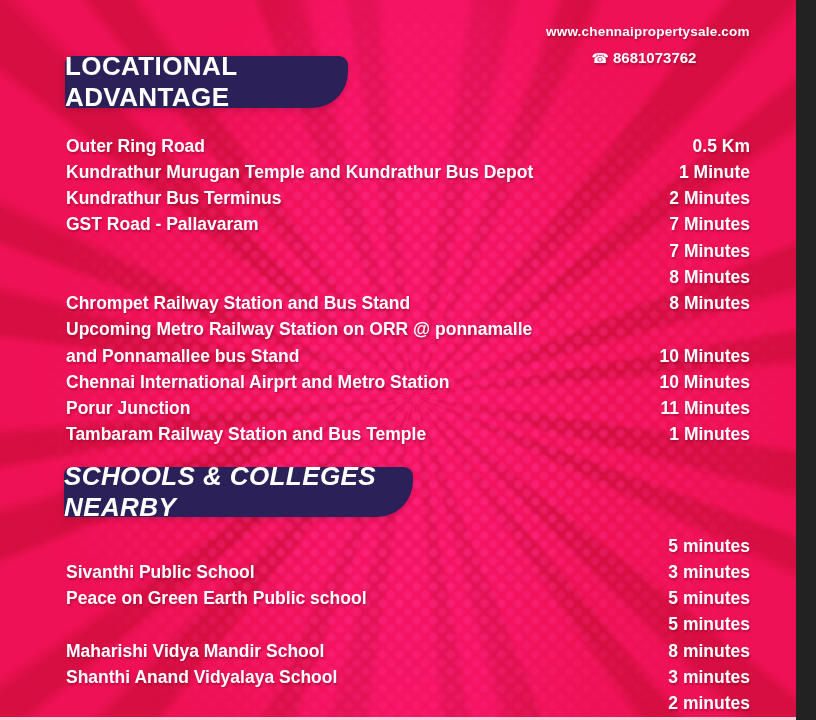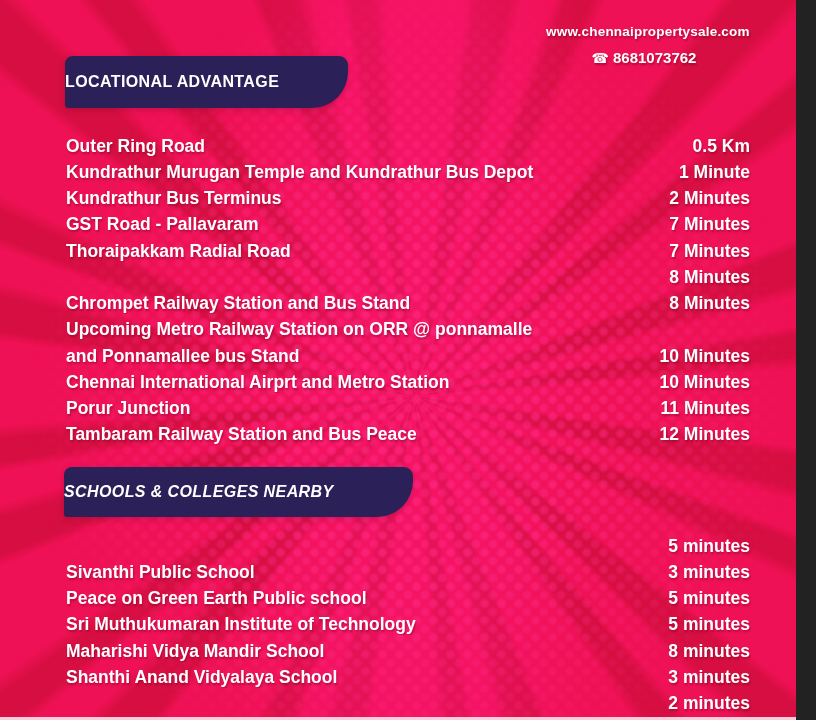--- a/index.html
+++ b/index.html
@@ -55,23 +55,23 @@
     text-shadow: 1px 2px 2px rgba(120, 0, 35, 0.5);
   }
   .website { font-size: 13.5px; font-weight: 700; letter-spacing: 0.2px; }
   .phone   { font-size: 15px;   font-weight: 700; margin-top: 10px; }
   .phone .icon { font-size: 14px; margin-right: 4px; }
 
   .badge {
     position: absolute;
     background: var(--badge-navy, #2b2158);
     color: #fff;
-    display: flex; align-items: center; justify-content: flex-start;
+    display: flex; align-items: center; justify-content: flex-end;
     font-weight: 700;
-    font-size: 16px;
+    font-size: 26px;
     letter-spacing: 0.4px;
     border-radius: 8px 9px 36px 3px;
     box-shadow: 0 2px 6px rgba(90, 0, 30, 0.25);
   }
   .badge-1 { left: 65px; top: 56px;  width: 283px; height: 52px; }
   .badge-2 { left: 64px; top: 467px; width: 349px; height: 50px; font-style: italic; }
 
   .rows {
     position: absolute;
     left: 66px; width: 684px;
@@ -122,21 +122,20 @@
         </div>
         <div class="row">
           <span class="label">Kundrathur Bus Terminus</span>
           <span class="value">2 Minutes</span>
         </div>
         <div class="row">
           <span class="label">GST Road - Pallavaram</span>
           <span class="value">7 Minutes</span>
         </div>
         <div class="row">
-          <span class="label">Thoraipakkam Radial Road</span>
           <span class="value">7 Minutes</span>
         </div>
         <div class="row">
           <span class="value">8 Minutes</span>
         </div>
         <div class="row">
           <span class="label">Chrompet Railway Station and Bus Stand</span>
           <span class="value">8 Minutes</span>
         </div>
         <div class="row">
@@ -149,42 +148,41 @@
         </div>
         <div class="row">
           <span class="label">Chennai International Airprt and Metro Station</span>
           <span class="value">10 Minutes</span>
         </div>
         <div class="row">
           <span class="label">Porur Junction</span>
           <span class="value">11 Minutes</span>
         </div>
         <div class="row">
-          <span class="label">Tambaram Railway Station and Bus Peace</span>
-          <span class="value">12 Minutes</span>
+          <span class="label">Tambaram Railway Station and Bus Temple</span>
+          <span class="value">1 Minutes</span>
         </div>
       </div>
 
     <div class="badge badge-2">
       <span>SCHOOLS &amp; COLLEGES NEARBY</span>
     </div>
     <div class="rows rows-2">
         <div class="row">
           <span class="value">5 minutes</span>
         </div>
         <div class="row">
           <span class="label">Sivanthi Public School</span>
           <span class="value">3 minutes</span>
         </div>
         <div class="row">
           <span class="label">Peace on Green Earth Public school</span>
           <span class="value">5 minutes</span>
         </div>
         <div class="row">
-          <span class="label">Sri Muthukumaran Institute of Technology</span>
           <span class="value">5 minutes</span>
         </div>
         <div class="row">
           <span class="label">Maharishi Vidya Mandir School</span>
           <span class="value">8 minutes</span>
         </div>
         <div class="row">
           <span class="label">Shanthi Anand Vidyalaya School</span>
           <span class="value">3 minutes</span>
         </div>

